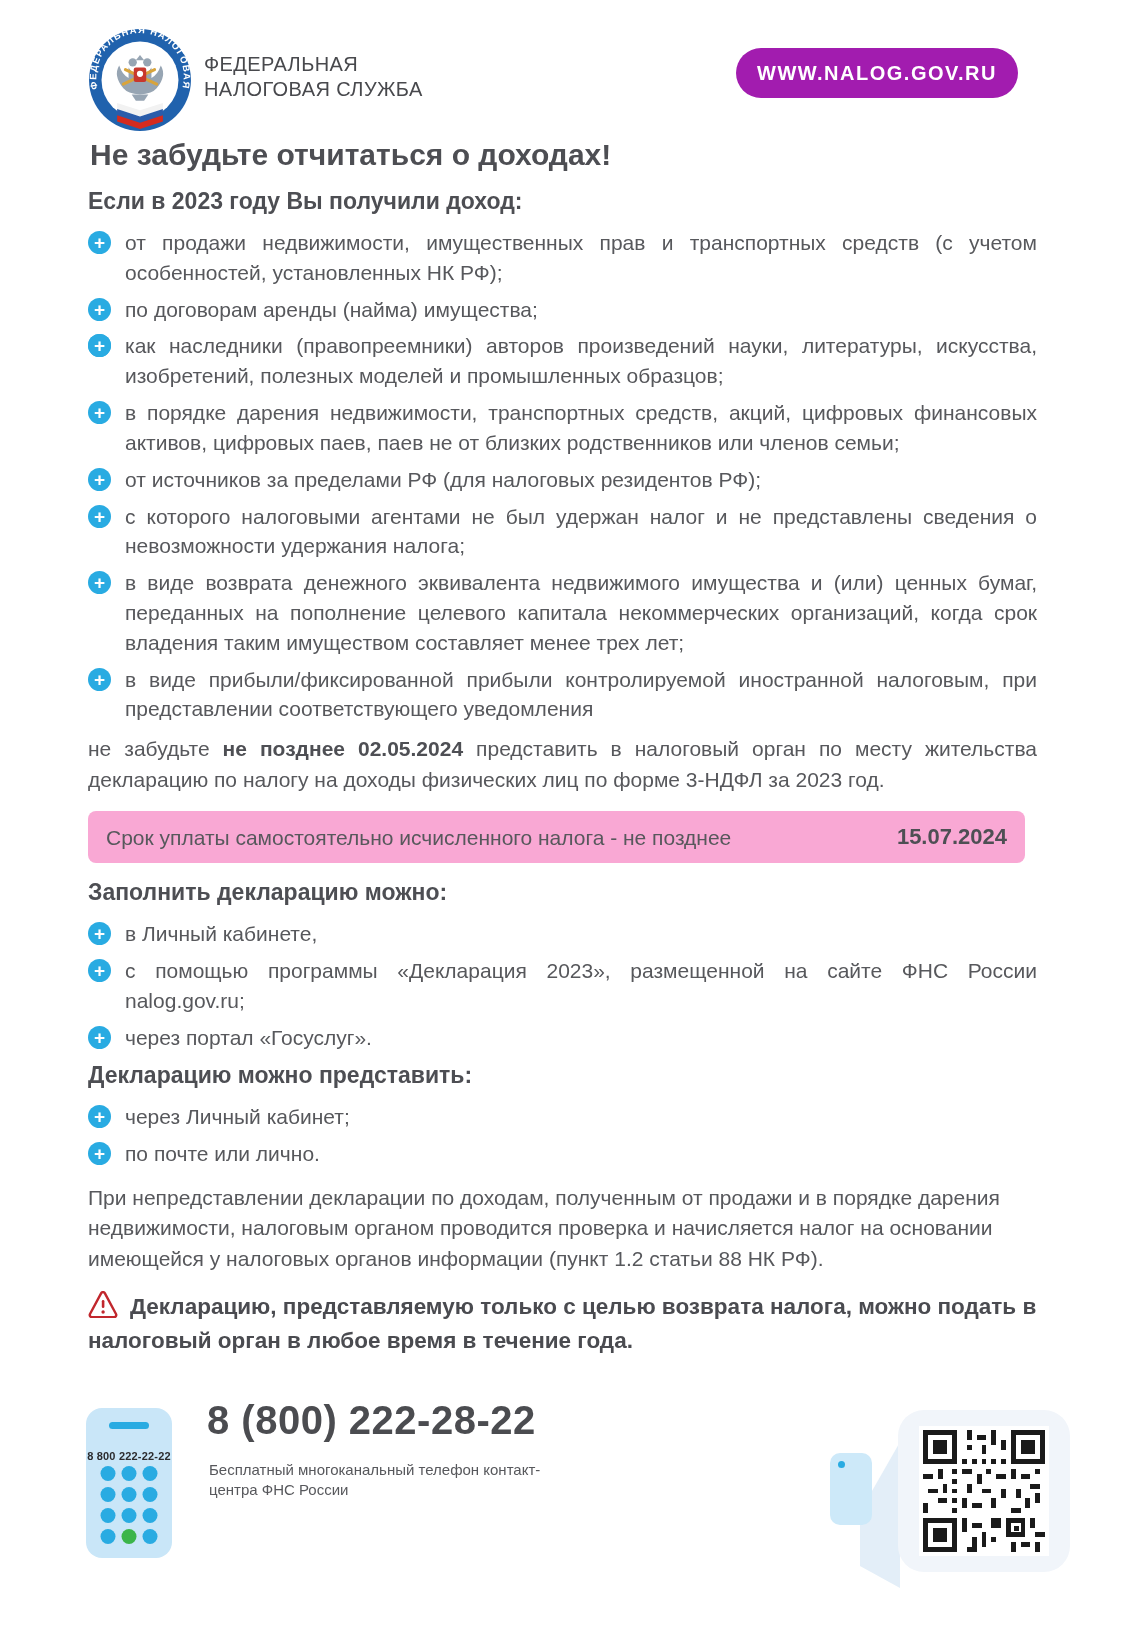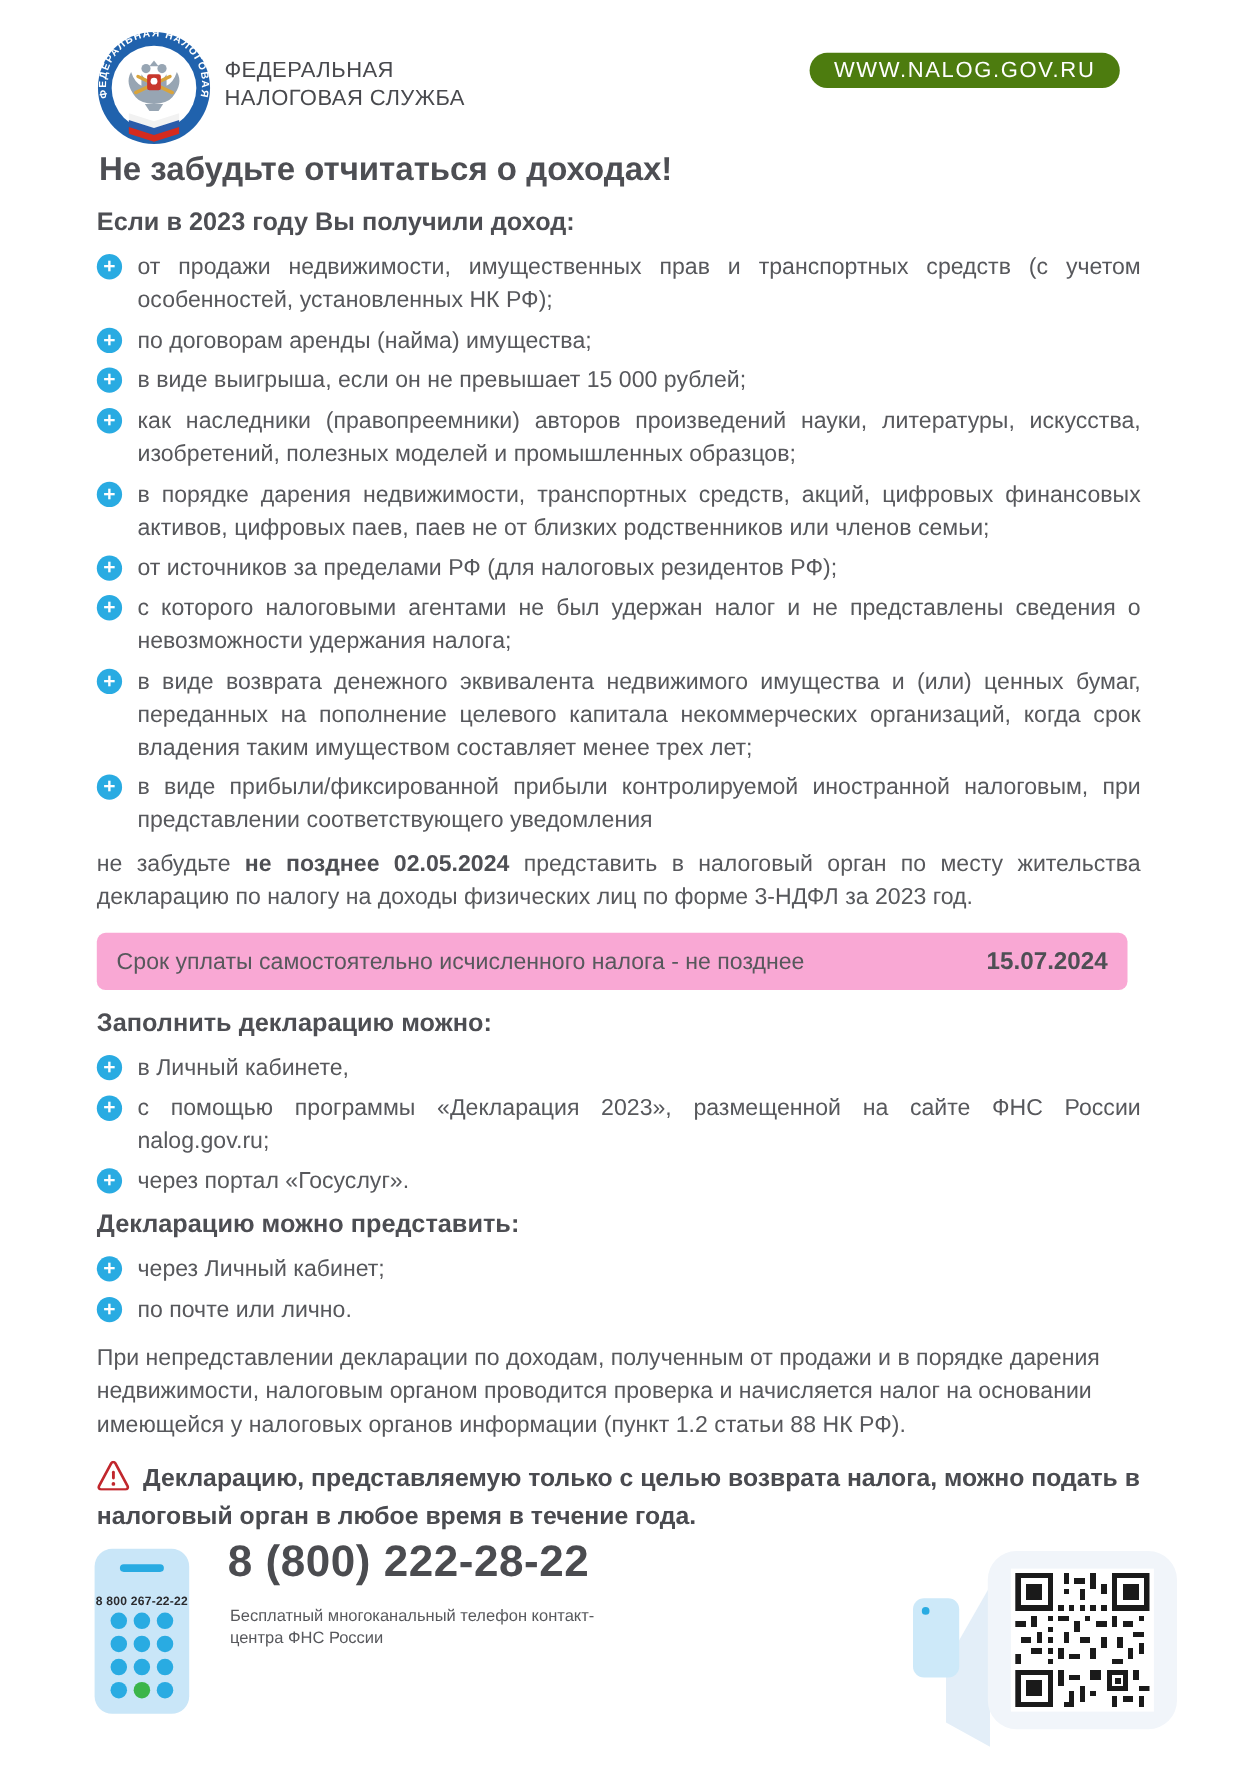--- a/index.html
+++ b/index.html
@@ -9,23 +9,23 @@
     font-family:"Liberation Sans", sans-serif;
     color:#57585C;
   }
   .page { position:absolute; inset:0; background:#ffffff; }
 
   
   .header { position:absolute; top:28px; left:88px; right:88px; height:108px; }
   .emblem { position:absolute; left:0; top:0; width:104px; height:104px; }
   .brand { position:absolute; left:116px; top:24px; font-weight:normal; font-size:20px;
            line-height:1.25; color:#48494D; letter-spacing:.4px; }
-  .url-pill { position:absolute; right:19px; top:20px; width:282px; height:32px;
-              background:#4d7c0f; border-radius:25px; color:#fff; font-size:20px;
-              letter-spacing:1.5px; display:flex; align-items:center; justify-content:center; }
+  .url-pill { position:absolute; right:19px; top:20px; width:282px; height:50px;
+              background:#a21caf; border-radius:25px; color:#fff; font-size:20px;
+              letter-spacing:1.5px; display:flex; align-items:center; justify-content:center;font-weight:bold; }
 
   
   .main { position:absolute; top:138px; left:88px; right:88px; }
   h1.title { font-size:30px; color:#4D4E53; font-weight:bold; margin:0 0 16px 2px; }
   .section-head { font-size:23px; color:#4D4E53; font-weight:bold; margin:0 0 13px 0; }
 
   ul.plus-list { list-style:none; margin:0 0 10px 0; }
   ul.plus-list li { position:relative; padding-left:37px; font-size:21px; line-height:1.42;
                     text-align:justify; margin-bottom:7px; }
   .plus-badge { position:absolute; left:0; top:3px; width:23px; height:23px; border-radius:50%;
@@ -127,21 +127,21 @@
 
   <div class="main">
 
     <h1 class="title">Не забудьте отчитаться о доходах!</h1>
 
     <div class="section-head">Если в 2023 году Вы получили доход:</div>
 
     <ul class="plus-list">
       <li><span class="plus-badge">+</span><span>от продажи недвижимости, имущественных прав и транспортных средств (с учетом особенностей, установленных НК РФ);</span></li>
       <li><span class="plus-badge">+</span><span>по договорам аренды (найма) имущества;</span></li>
-      <li><span class="plus-badge">+</span><span>в виде выигрыша, если он не превышает 15 000 рублей;</span></li>
+      <li><span class="plus-badge">+</span></li>
       <li><span class="plus-badge">+</span><span>как наследники (правопреемники) авторов произведений науки, литературы, искусства, изобретений, полезных моделей и промышленных образцов;</span></li>
       <li><span class="plus-badge">+</span><span>в порядке дарения недвижимости, транспортных средств, акций, цифровых финансовых активов, цифровых паев, паев не от близких родственников или членов семьи;</span></li>
       <li><span class="plus-badge">+</span><span>от источников за пределами РФ (для налоговых резидентов РФ);</span></li>
       <li><span class="plus-badge">+</span><span>с которого налоговыми агентами не был удержан налог и не представлены сведения о невозможности удержания налога;</span></li>
       <li><span class="plus-badge">+</span><span>в виде возврата денежного эквивалента недвижимого имущества и (или) ценных бумаг, переданных на пополнение целевого капитала некоммерческих организаций, когда срок владения таким имуществом составляет менее трех лет;</span></li>
       <li><span class="plus-badge">+</span><span>в виде прибыли/фиксированной прибыли контролируемой иностранной налоговым, при представлении соответствующего уведомления</span></li>
     </ul>
 
     <p class="para justify"><span>не забудьте </span><span class="bold">не позднее 02.05.2024</span><span> представить в налоговый орган по месту жительства декларацию по налогу на доходы физических лиц по форме 3-НДФЛ за 2023 год.</span></p>
 
@@ -171,21 +171,21 @@
           <path d="M13.2 2.1 a2.1 2.1 0 0 1 3.6 0 L28 23 a2.1 2.1 0 0 1 -1.8 3.1 H3.8 A2.1 2.1 0 0 1 2 23 Z" fill="none" stroke="#C1272D" stroke-width="2.4" stroke-linejoin="round"></path>
           <rect x="13.8" y="9" width="2.6" height="8" rx="1.3" fill="#C1272D"></rect>
           <circle cx="15.1" cy="21" r="1.7" fill="#C1272D"></circle>
         </svg><span>Декларацию, представляемую только с целью возврата налога, можно подать в налоговый орган в любое время в течение года.</span></p>
   </div>
 
   <div class="footer">
 
     <div class="phone-illus">
       <div class="speaker"></div>
-      <div class="label">8 800 267-22-22</div>
+      <div class="label">8 800 222-22-22</div>
       <div class="keypad">
         <span></span>
           <span></span>
           <span></span>
         <span></span>
           <span></span>
           <span></span>
         <span></span>
           <span></span>
           <span></span>

